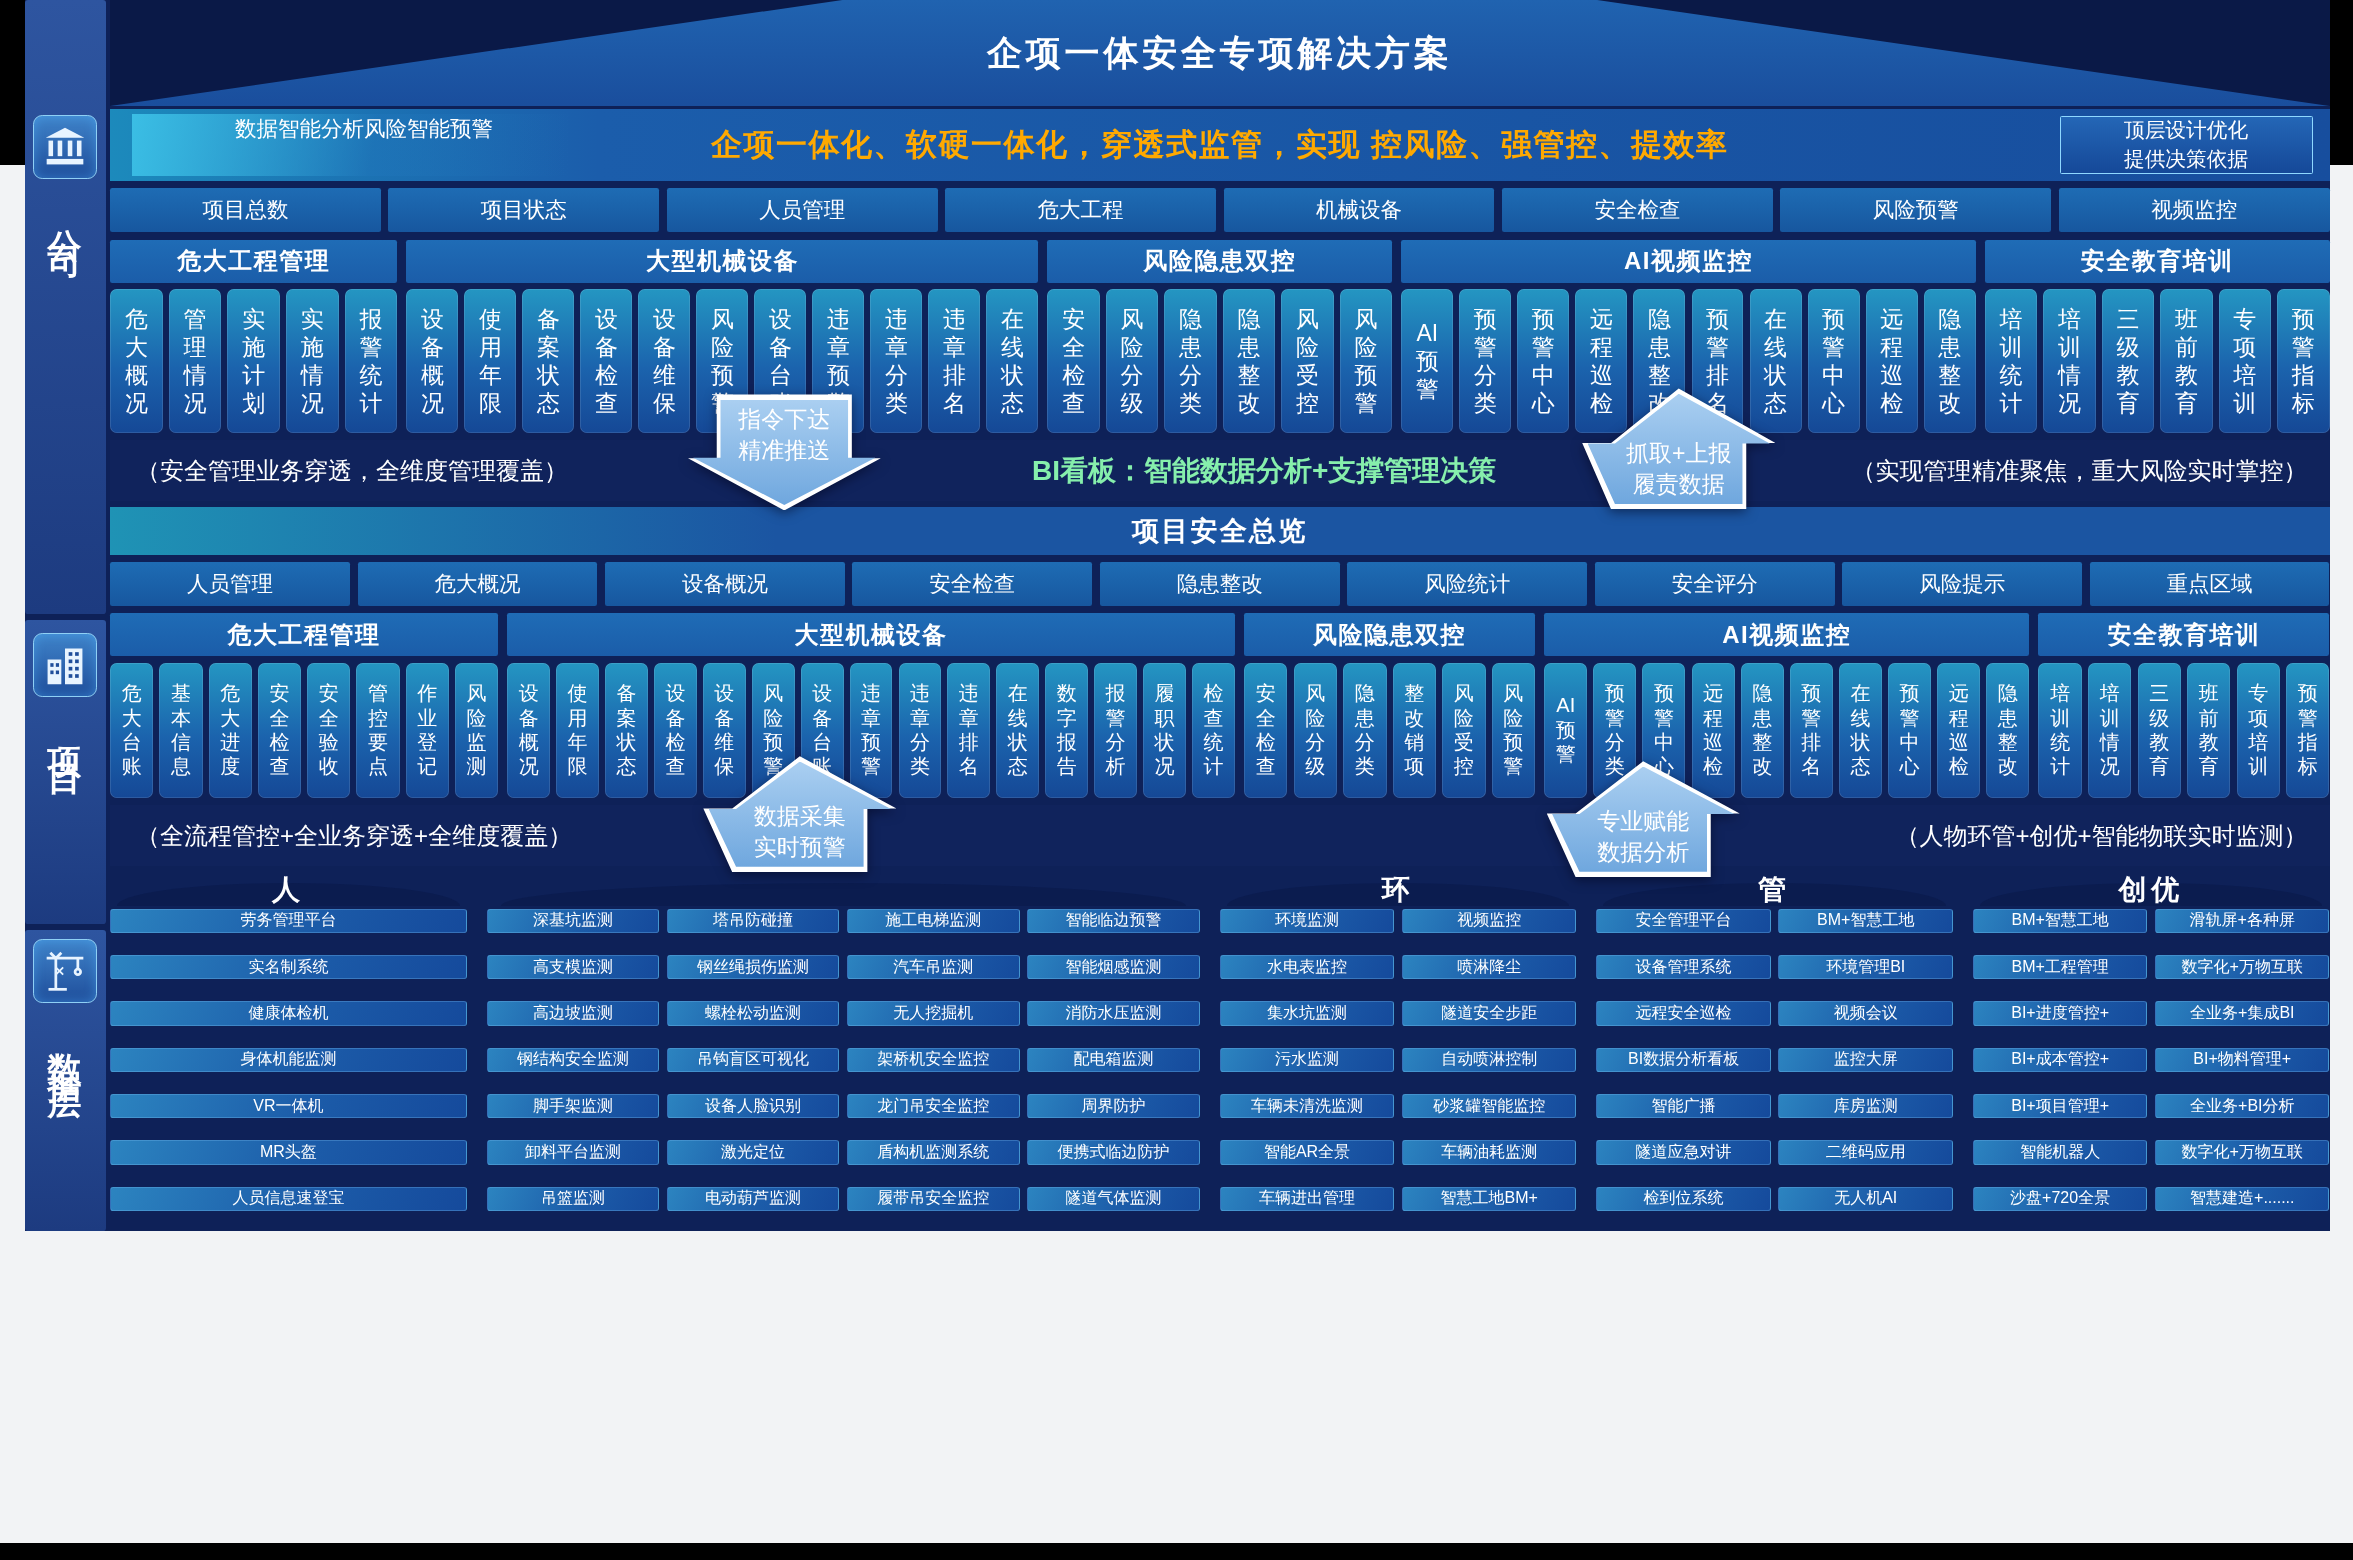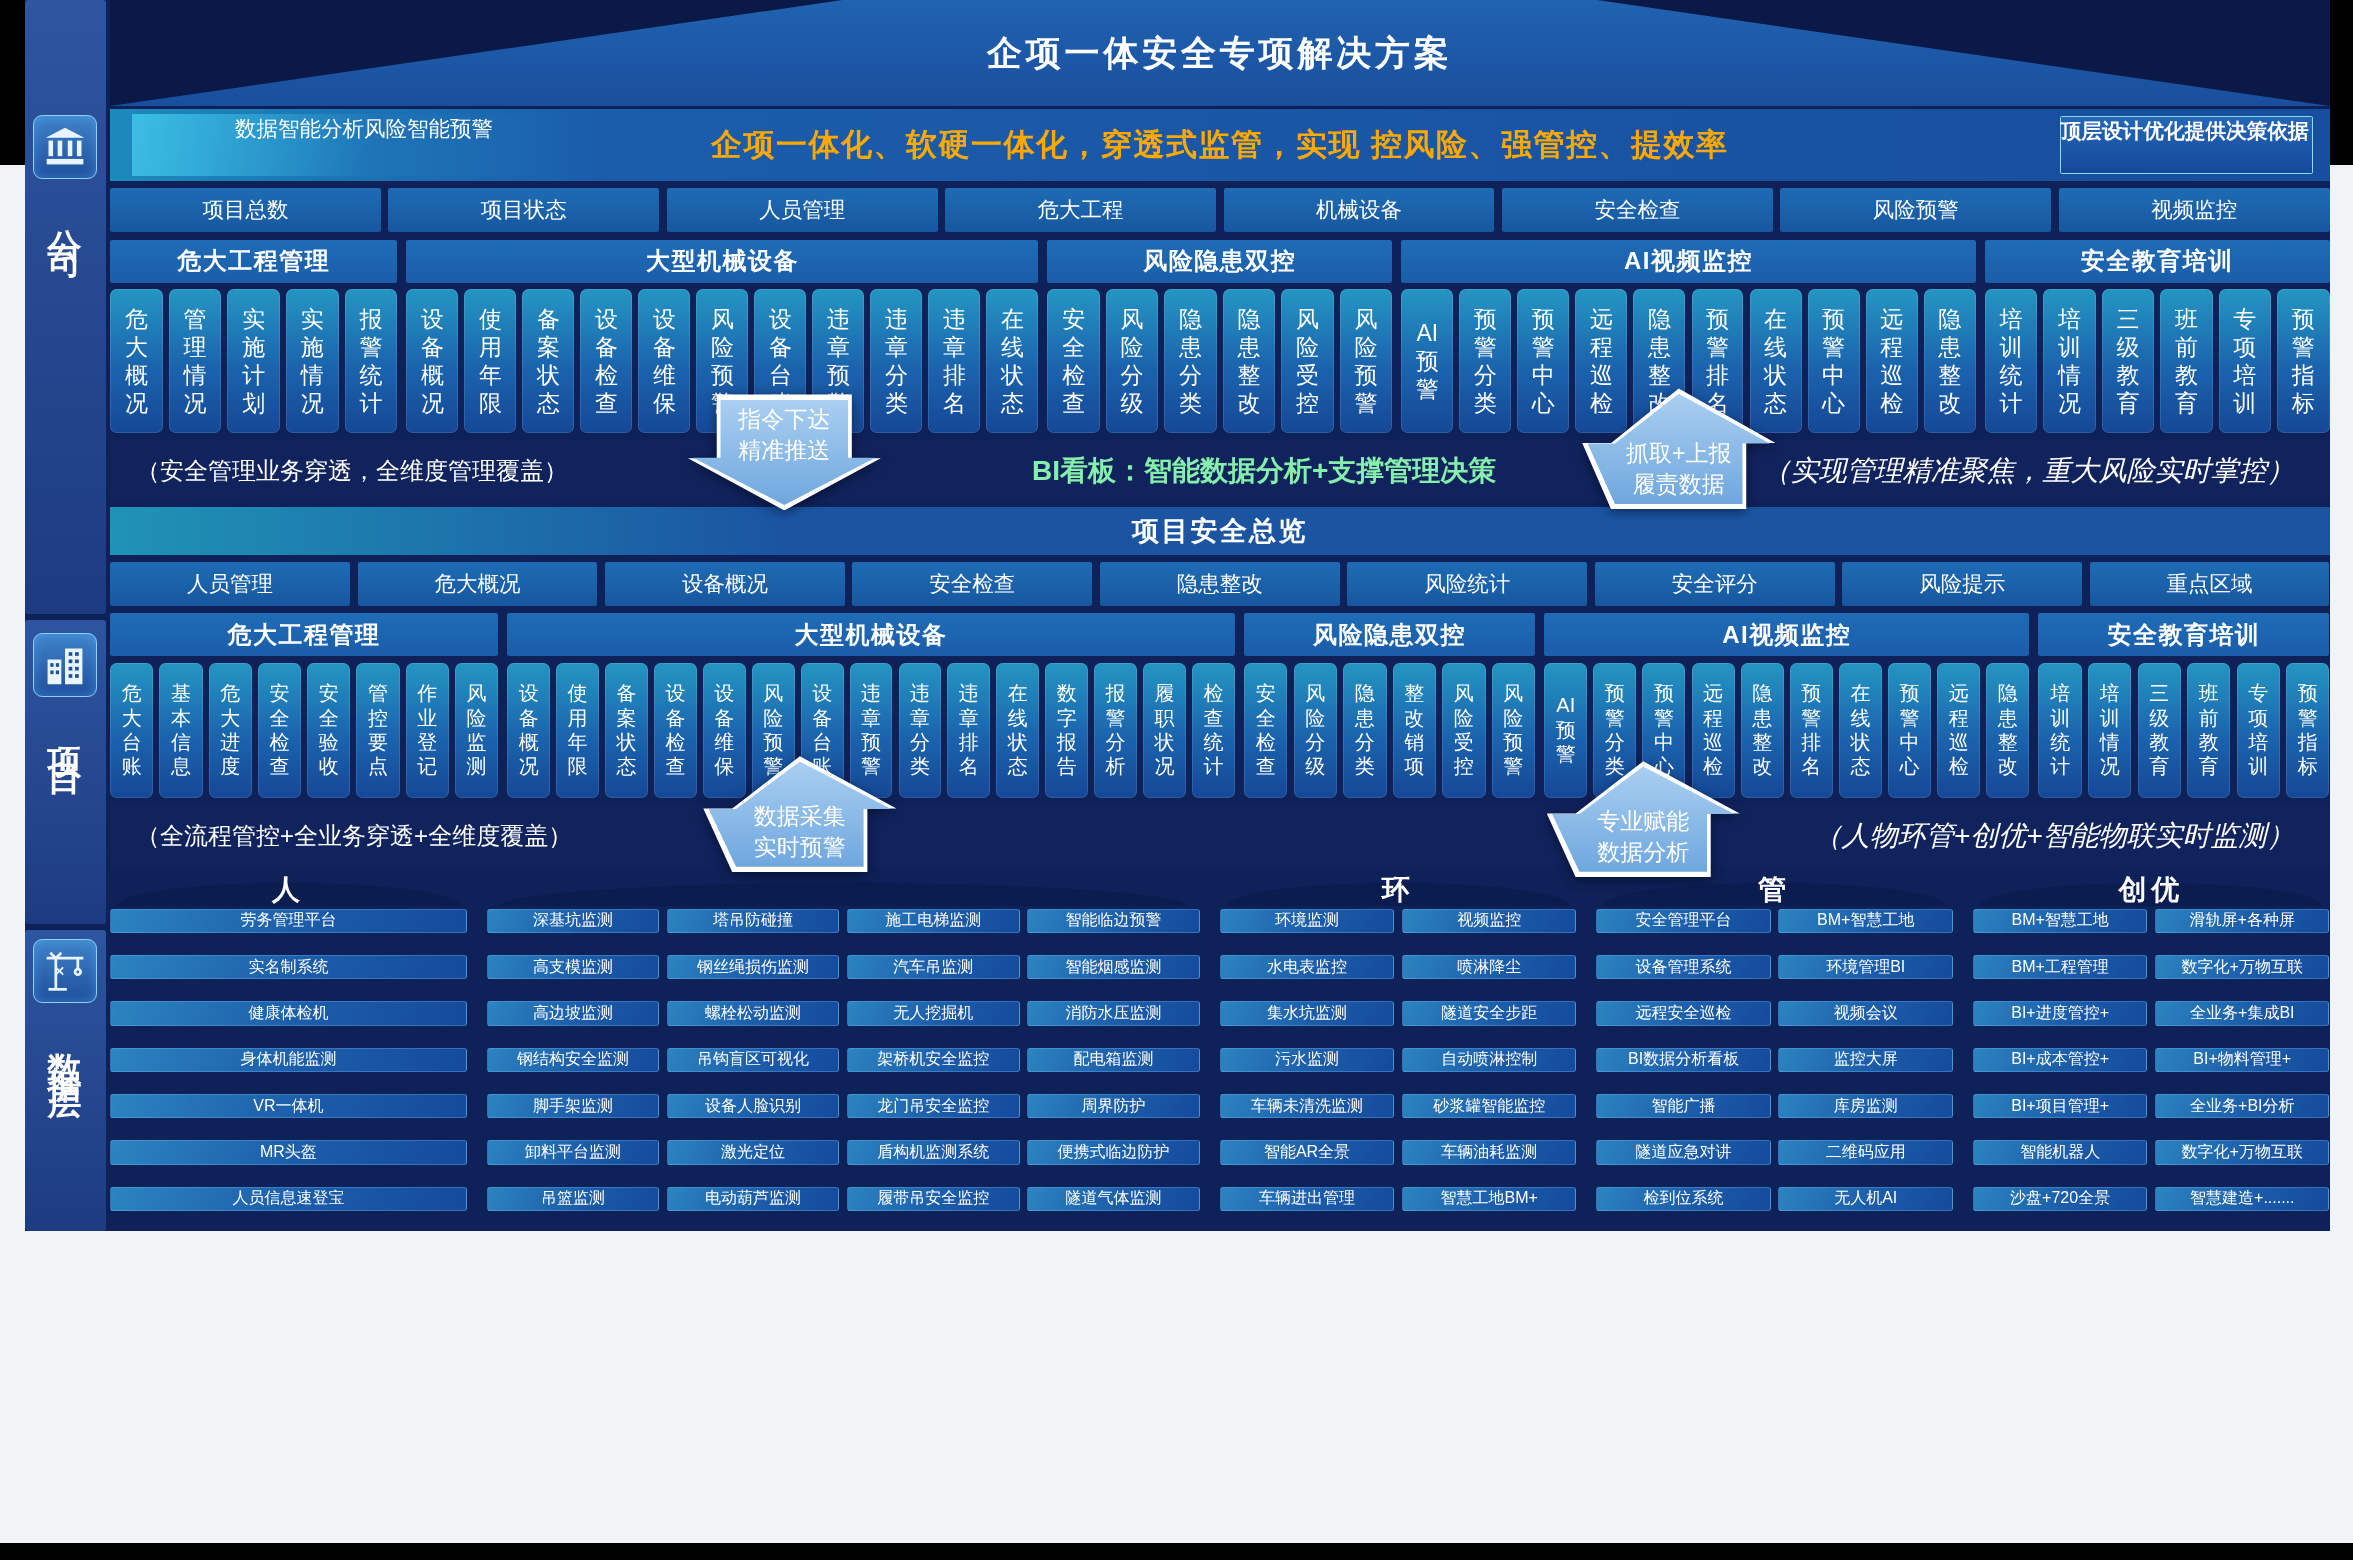--- a/index.html
+++ b/index.html
@@ -19,21 +19,21 @@
   
   .main { flex:1; display:flex; flex-direction:column; padding:0 0 20px 4.6px; position:relative; }
 
   .title-band { height:106px; position:relative; background:#0a1947; overflow:hidden; }
   .trap { position:absolute; inset:0; background:linear-gradient(180deg,#2063b0,#1a4e9d); clip-path:polygon(33% 0,67% 0,100% 100%,0 100%); }
   .page-title { position:absolute; width:100%; text-align:center; top:30px; font-size:35px; font-weight:bold; color:#fff; letter-spacing:3.8px; }
 
   .banner { height:72px; margin-top:3.1px; position:relative; background:linear-gradient(90deg,#1c8abc 0%,#1b5dab 22%,#174e9e 100%); display:flex; align-items:center; }
   .banner-left { position:absolute; left:21.5px; top:5.4px; bottom:5.4px; width:437px; background:linear-gradient(100deg,rgba(62,196,233,.9) 0%,rgba(34,120,190,.35) 55%,rgba(29,95,174,0) 100%); padding-left:27.6px; display:flex; flex-direction:row; justify-content:center; font-size:21.5px; line-height:1.4; color:#fff; }
   .banner-center { margin:0 auto; font-size:31px; font-weight:bold; color:#ffa900; letter-spacing:1.5px; white-space:nowrap; }
-  .banner-right { position:absolute; right:17px; top:6.9px; bottom:6.9px; width:253px; border:0.8px solid #8fd8ff; border-radius:1.5px; background:linear-gradient(180deg,rgba(40,110,190,.75),rgba(20,70,150,.75)); display:flex; flex-direction:row; justify-content:flex-start; text-align:center; font-size:20.7px; line-height:1.4; color:#fff;font-weight:bold; }
+  .banner-right { position:absolute; right:17px; top:6.9px; bottom:6.9px; width:253px; border:0.8px solid #8fd8ff; border-radius:1.5px; background:linear-gradient(180deg,rgba(40,110,190,.75),rgba(20,70,150,.75)); display:flex; flex-direction:column; justify-content:center; text-align:center; font-size:20.7px; line-height:1.4; color:#fff; }
 
   .ov-bar { height:48px; margin-top:5.4px; display:flex; align-items:center; justify-content:center; font-size:27px; font-weight:bold; color:#fff; letter-spacing:2.3px; }
   .ov1 { background:linear-gradient(90deg,#1e72b8 0%,#1b55a2 35%,#1b55a2 100%); }
   .ov2 { background:linear-gradient(90deg,#1f93b5 0%,#1b55a2 30%,#1b55a2 100%); }
 
   .tabs { display:flex; gap:7.7px; margin-top:6.9px; height:44px; }
   .tab { flex:1; background:linear-gradient(180deg,#1e6cb4,#17579f); border:none; border-radius:2.3px; color:#fff; font-size:21.5px; font-family:inherit; cursor:pointer; }
 
   .sec-row { display:flex; gap:9.2px; margin-top:7.7px; }
   .sec { display:flex; flex-direction:column; gap:6.1px; min-width:0; }
@@ -41,21 +41,21 @@
   .cards { display:flex; gap:6.1px; height:144px; }
   .cards.r2 { height:135px; }
   .vcard { flex:1; min-width:0; border-radius:6.9px; background:linear-gradient(180deg,#2496c2 0%,#1b63ad 55%,#154896 100%); display:flex; align-items:center; justify-content:center; box-shadow:inset 0 0 0 0.8px rgba(255,255,255,.14); }
   .vtext { width:1.12em; font-size:23px; line-height:1.22; word-break:break-all; text-align:center; color:#fff; }
   .r2 .vtext { font-size:20px; }
 
   .bridge { position:relative; height:61px; margin-top:7.7px; background:#10235c; display:flex; align-items:center; color:#fff; }
   .b-left { margin-left:26px; font-size:24px; }
   .b-center { position:absolute; left:52%; transform:translateX(-50%); font-size:28px; font-weight:bold; color:#86efac; white-space:nowrap; }
   .bridge2 .b-center { left:53%; }
-  .b-right { margin-left:auto; margin-right:35px; font-size:28px;font-style:italic; }
+  .b-right { margin-left:auto; margin-right:22px; font-size:24px; }
 
   .arrow { position:absolute; width:193px; z-index:40; filter:drop-shadow(0 3.1px 6.1px rgba(0,0,20,.5)); }
   .arrow .shape  { position:absolute; inset:0; background:#fff; }
   .arrow .shape2 { position:absolute; inset:5.4px; background:linear-gradient(180deg,#aacff1,#6fa7de); }
   .down .shape,.down .shape2 { clip-path:polygon(15% 0,85% 0,85% 55%,100% 55%,50% 100%,0 55%,15% 55%); }
   .up .shape,.up .shape2     { clip-path:polygon(50% 0,100% 45%,85% 45%,85% 100%,15% 100%,0 45%,15% 45%); }
   .atxt { position:absolute; left:0; right:0; text-align:center; font-size:23px; font-weight:normal; color:#fff; line-height:1.35; z-index:2; }
   .down .atxt { top:9.2px; }
   .up .atxt { bottom:9.2px; }
   .a1 { height:116px; top:-46px; left:calc(30.4% - 97px); }

